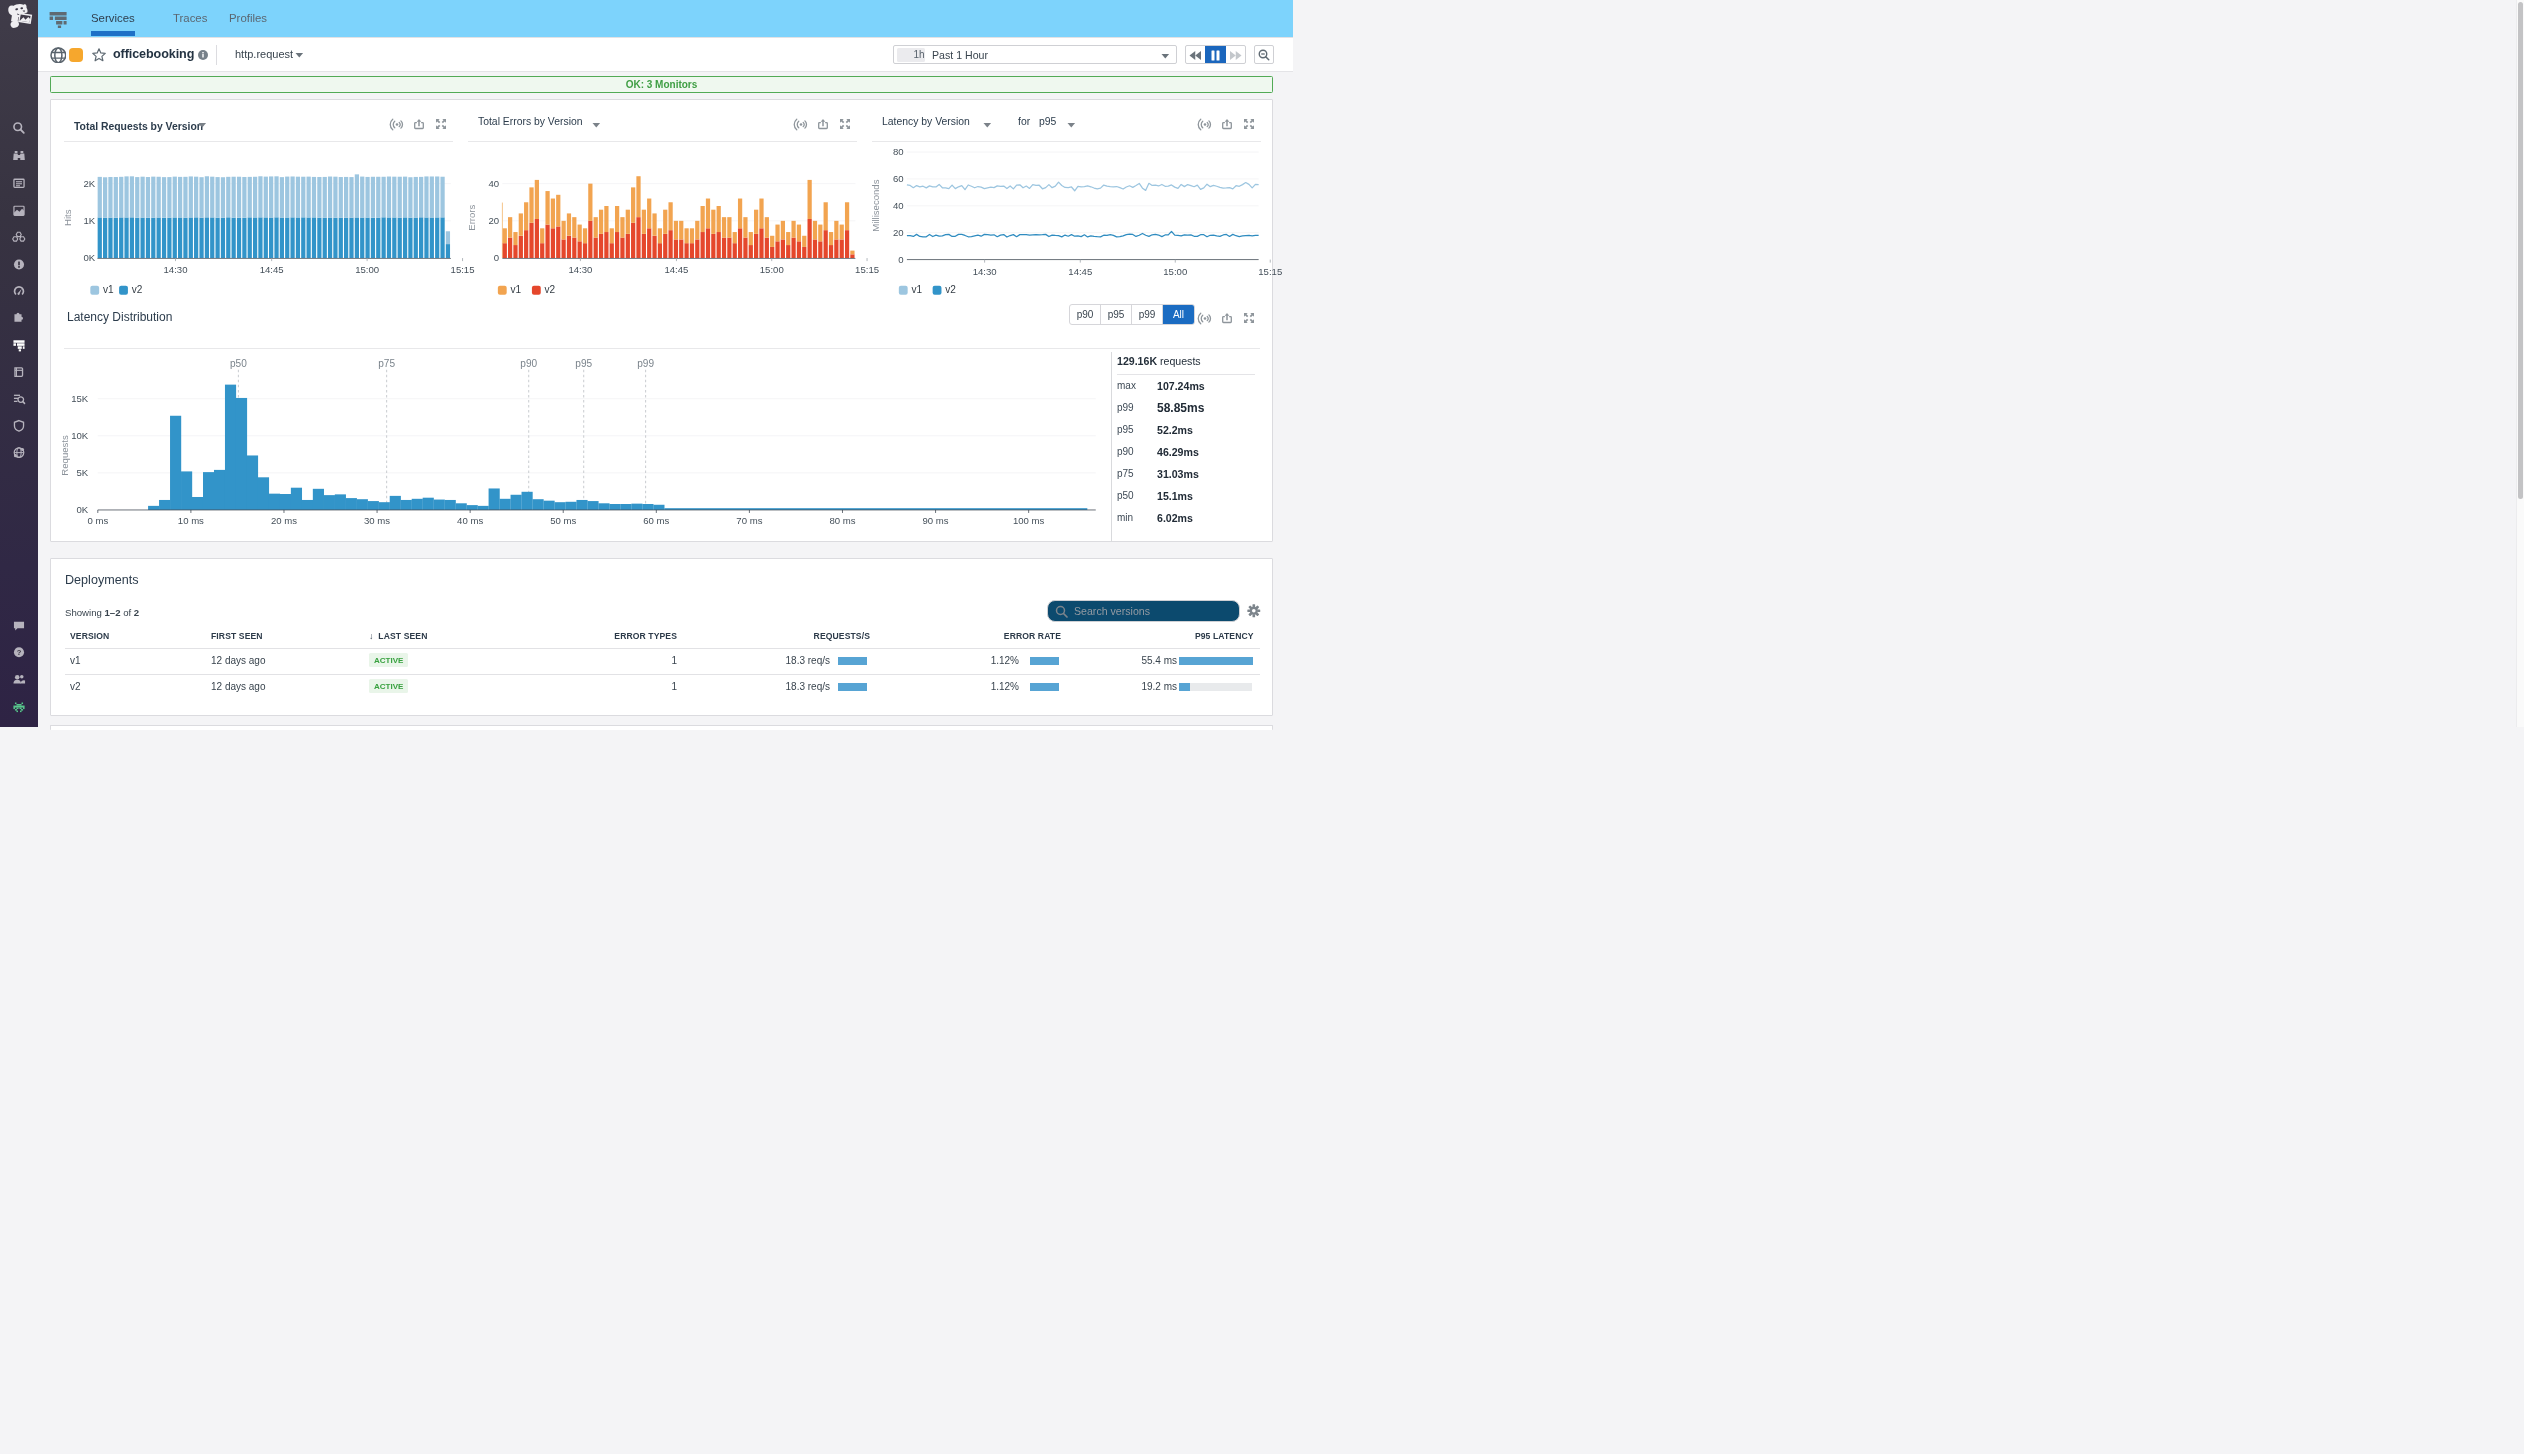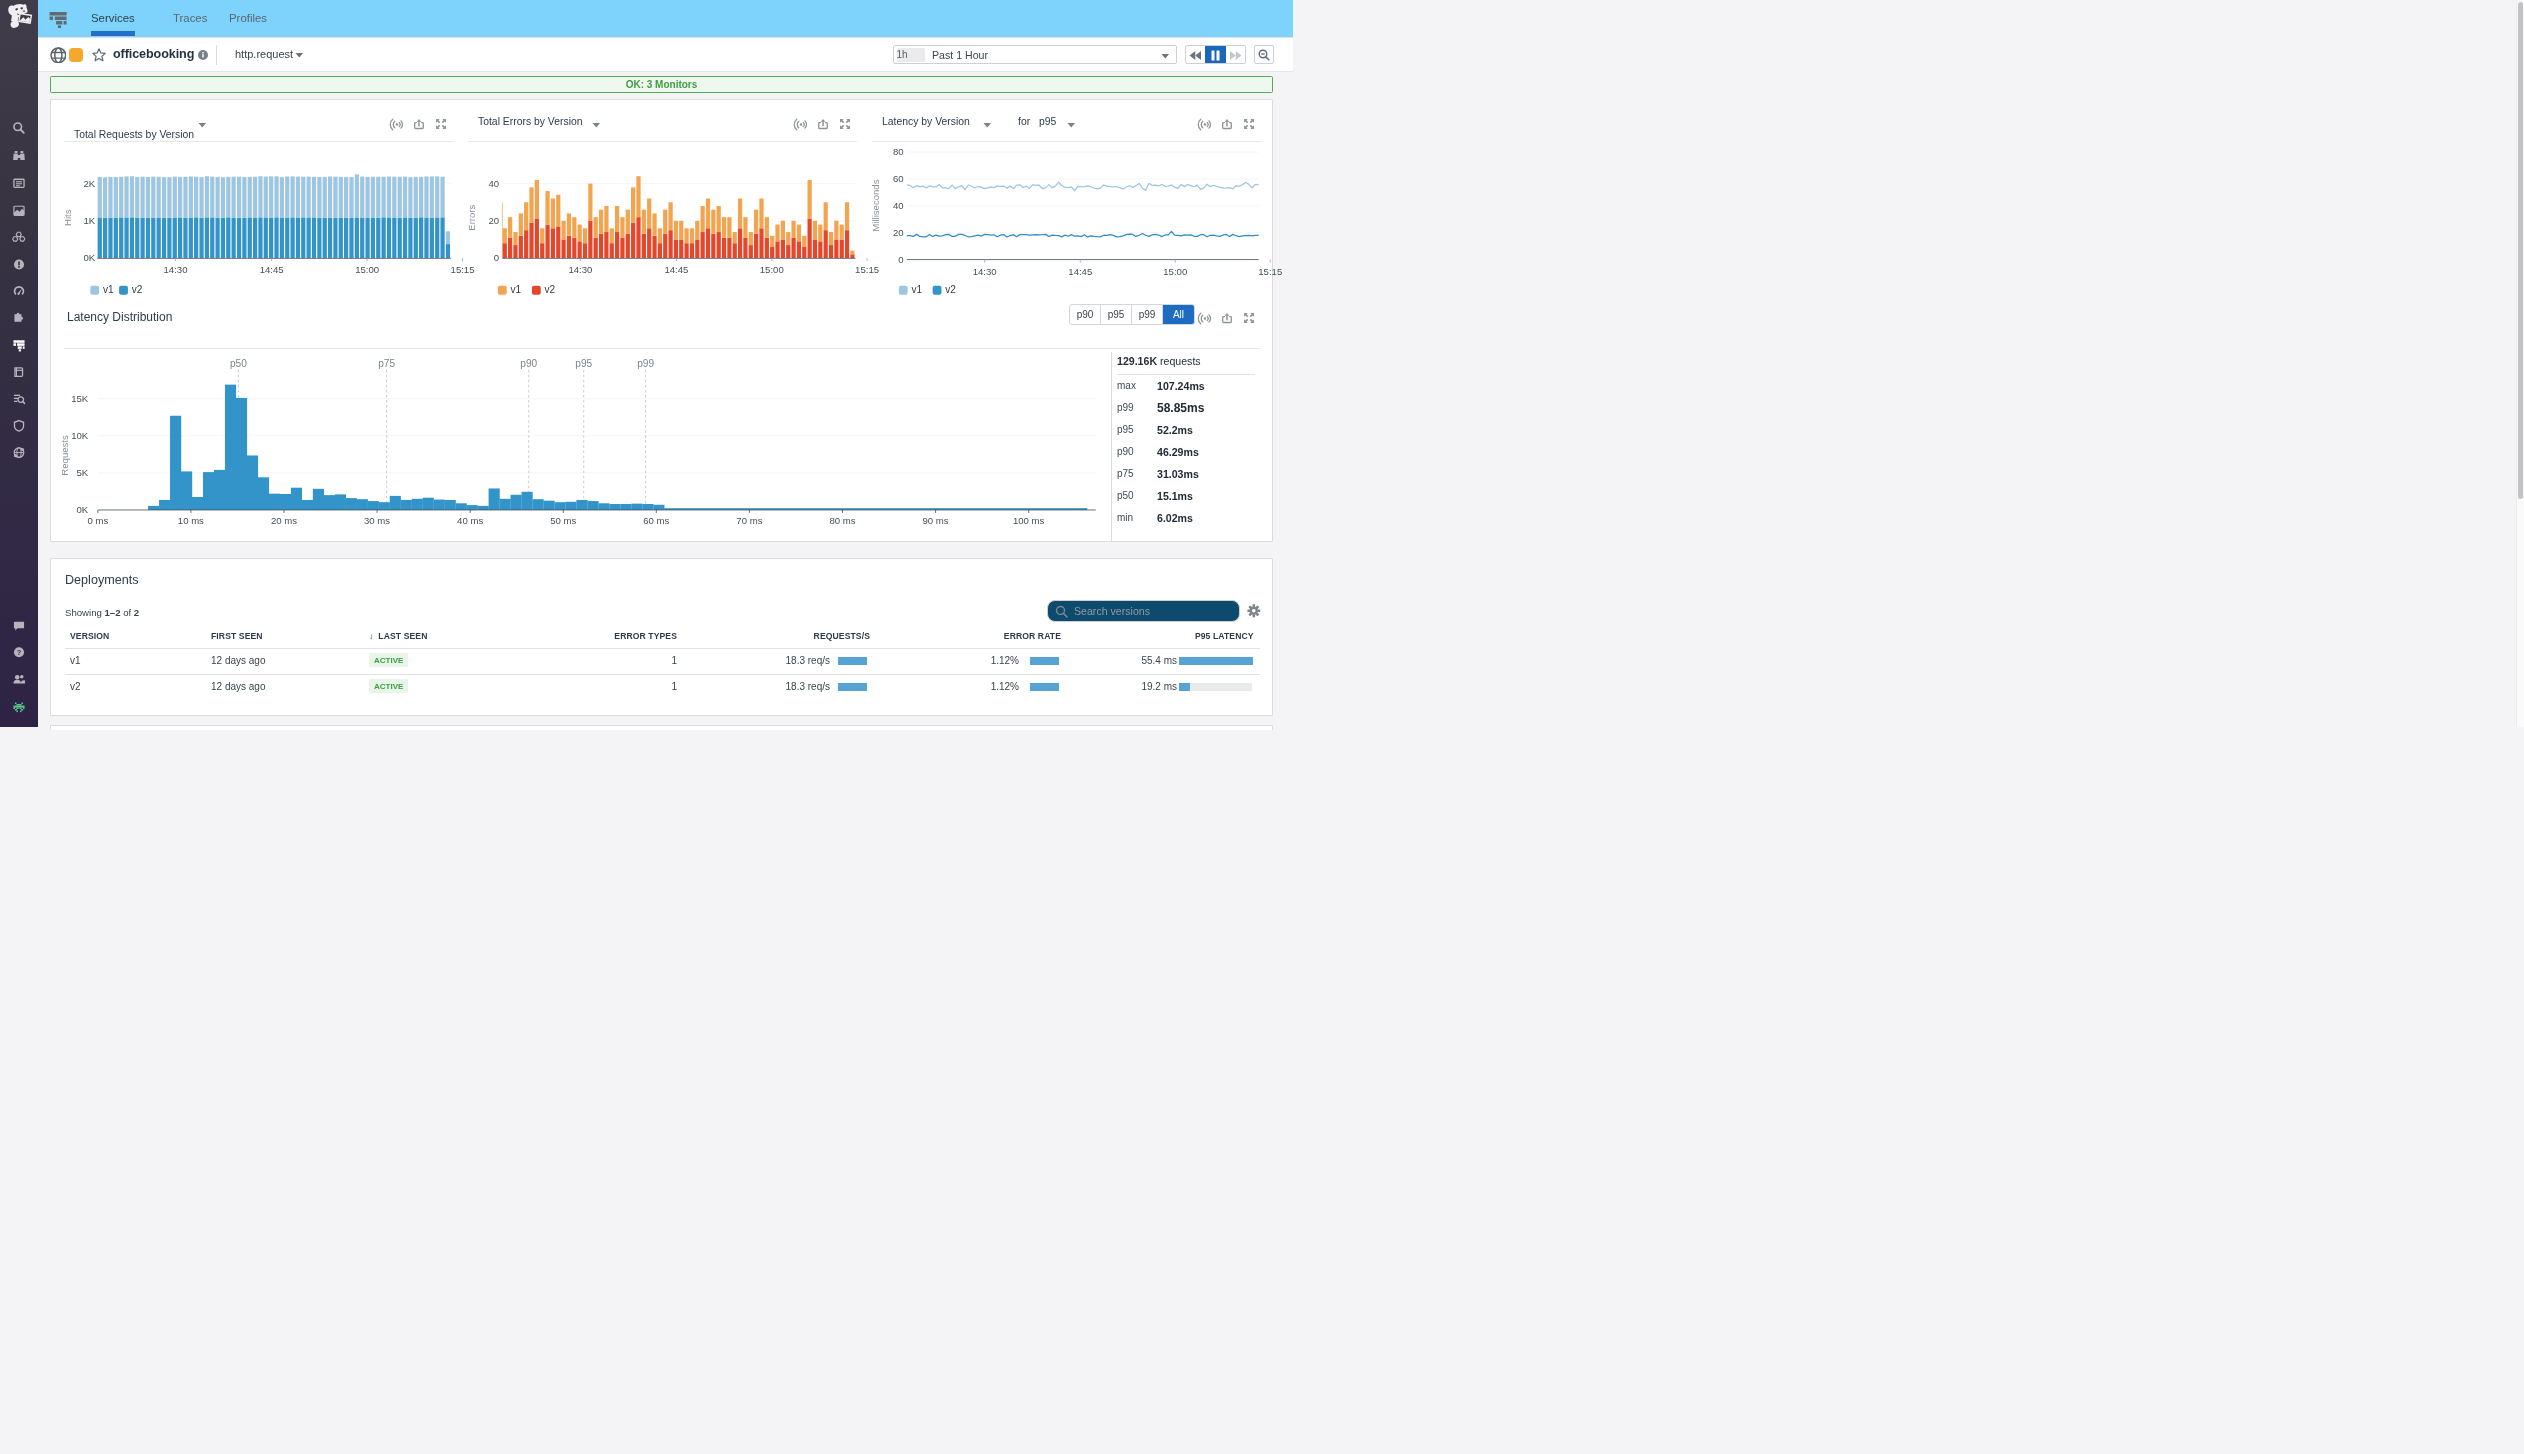--- a/index.html
+++ b/index.html
@@ -180,21 +180,21 @@
           <circle cx="10" cy="10" r="10" fill="#768089"></circle>
           <rect x="8.6" y="8" width="2.8" height="7" fill="#fff"></rect>
           <rect x="8.6" y="4" width="2.8" height="2.8" fill="#fff"></rect>
         </svg></div>
       <div class="vdiv"></div>
       <div style="position:absolute;left:197px;top:10px;font-size:11px;color:#39444e;">http.request</div>
       <div style="position:absolute;left:257px;top:14px;"><svg width="8.6" height="6.6" viewBox="0 0 17 13">
           <path d="M 1 2 L 8.5 11 L 16 2 Z" fill="#6a737b"></path>
         </svg></div>
       <div style="position:absolute;left:855px;top:6.8px;width:284px;height:19.7px;border:0.5px solid #cfd0d4;border-radius:2px;background:#fff;">
-        <div style="position:absolute;left:2.5px;top:2px;width:28px;height:14.6px;background:#ebebee;border-radius:1.5px;text-align:left;line-height:14.6px;font-size:10px;color:#57616b;">1h</div>
+        <div style="position:absolute;left:2.5px;top:2px;width:28px;height:14.6px;background:#ebebee;border-radius:1.5px;text-align:right;line-height:14.6px;font-size:10px;color:#57616b;">1h</div>
         <div style="position:absolute;left:38px;top:3px;font-size:10.6px;color:#39444e;">Past 1 Hour</div>
         <div style="position:absolute;right:6px;top:6.6px;"><svg width="8.6" height="6.6" viewBox="0 0 17 13">
             <path d="M 1 2 L 8.5 11 L 16 2 Z" fill="#6a737b"></path>
           </svg></div>
       </div>
       <div style="position:absolute;left:1147px;top:6.8px;width:61px;height:19.7px;border:0.5px solid #cfd0d4;border-radius:2px;background:#fff;overflow:hidden;display:flex;">
         <div style="width:20px;height:18.7px;display:flex;align-items:center;justify-content:center;">
           <svg width="13" height="11" viewBox="0 0 26 22">
             <g fill="#6a737b">
               <path d="M 12.5 11 L 24 2 V 20 Z"></path>
@@ -225,21 +225,21 @@
           <line x1="6.5" y1="10" x2="13.5" y2="10" stroke="#5f6a73" stroke-width="2.6"></line>
           <line x1="15.5" y1="15.5" x2="21.5" y2="21.5" stroke="#5f6a73" stroke-width="3" stroke-linecap="round"></line>
         </svg>
       </div>
     </div>
     <div class="content">
       <div class="banner">OK: 3 Monitors</div>
       <div class="panel" id="mainpanel">
         <div class="chartcol" style="left:13px;width:389px;">
           <div class="chead">
-            <span class="ct" style="left:10px;top:18px;">Total Requests by Version</span>
+            <span class="ct" style="left:10px;top:10px;font-weight:bold;">Total Requests by Version</span>
             <span style="position:absolute;left:134px;top:11px;"><svg width="8.6" height="6.6" viewBox="0 0 17 13">
                 <path d="M 1 2 L 8.5 11 L 16 2 Z" fill="#7b8289"></path>
               </svg></span>
             <svg class="hic" style="right:0;top:2px;" width="76" height="22" viewBox="0 0 150 44">
               <g transform="translate(40,22) scale(1.0)" fill="none" stroke="#8e959b" stroke-width="2.6" stroke-linecap="round">
                 <circle cx="-1" cy="1" r="2.6" fill="#8e959b" stroke="none"></circle>
                 <path d="M -5.5 -5.5 A 8.5 8.5 0 0 0 -5.5 7.5"></path>
                 <path d="M 3.5 -3.2 A 5.5 5.5 0 0 1 3.5 5.2"></path>
                 <path d="M 6.8 -6.3 A 10 10 0 0 1 6.8 8.3"></path>
                 <path d="M -9.5 -9.5 A 13.5 13.5 0 0 0 -9.5 11.5"></path>

